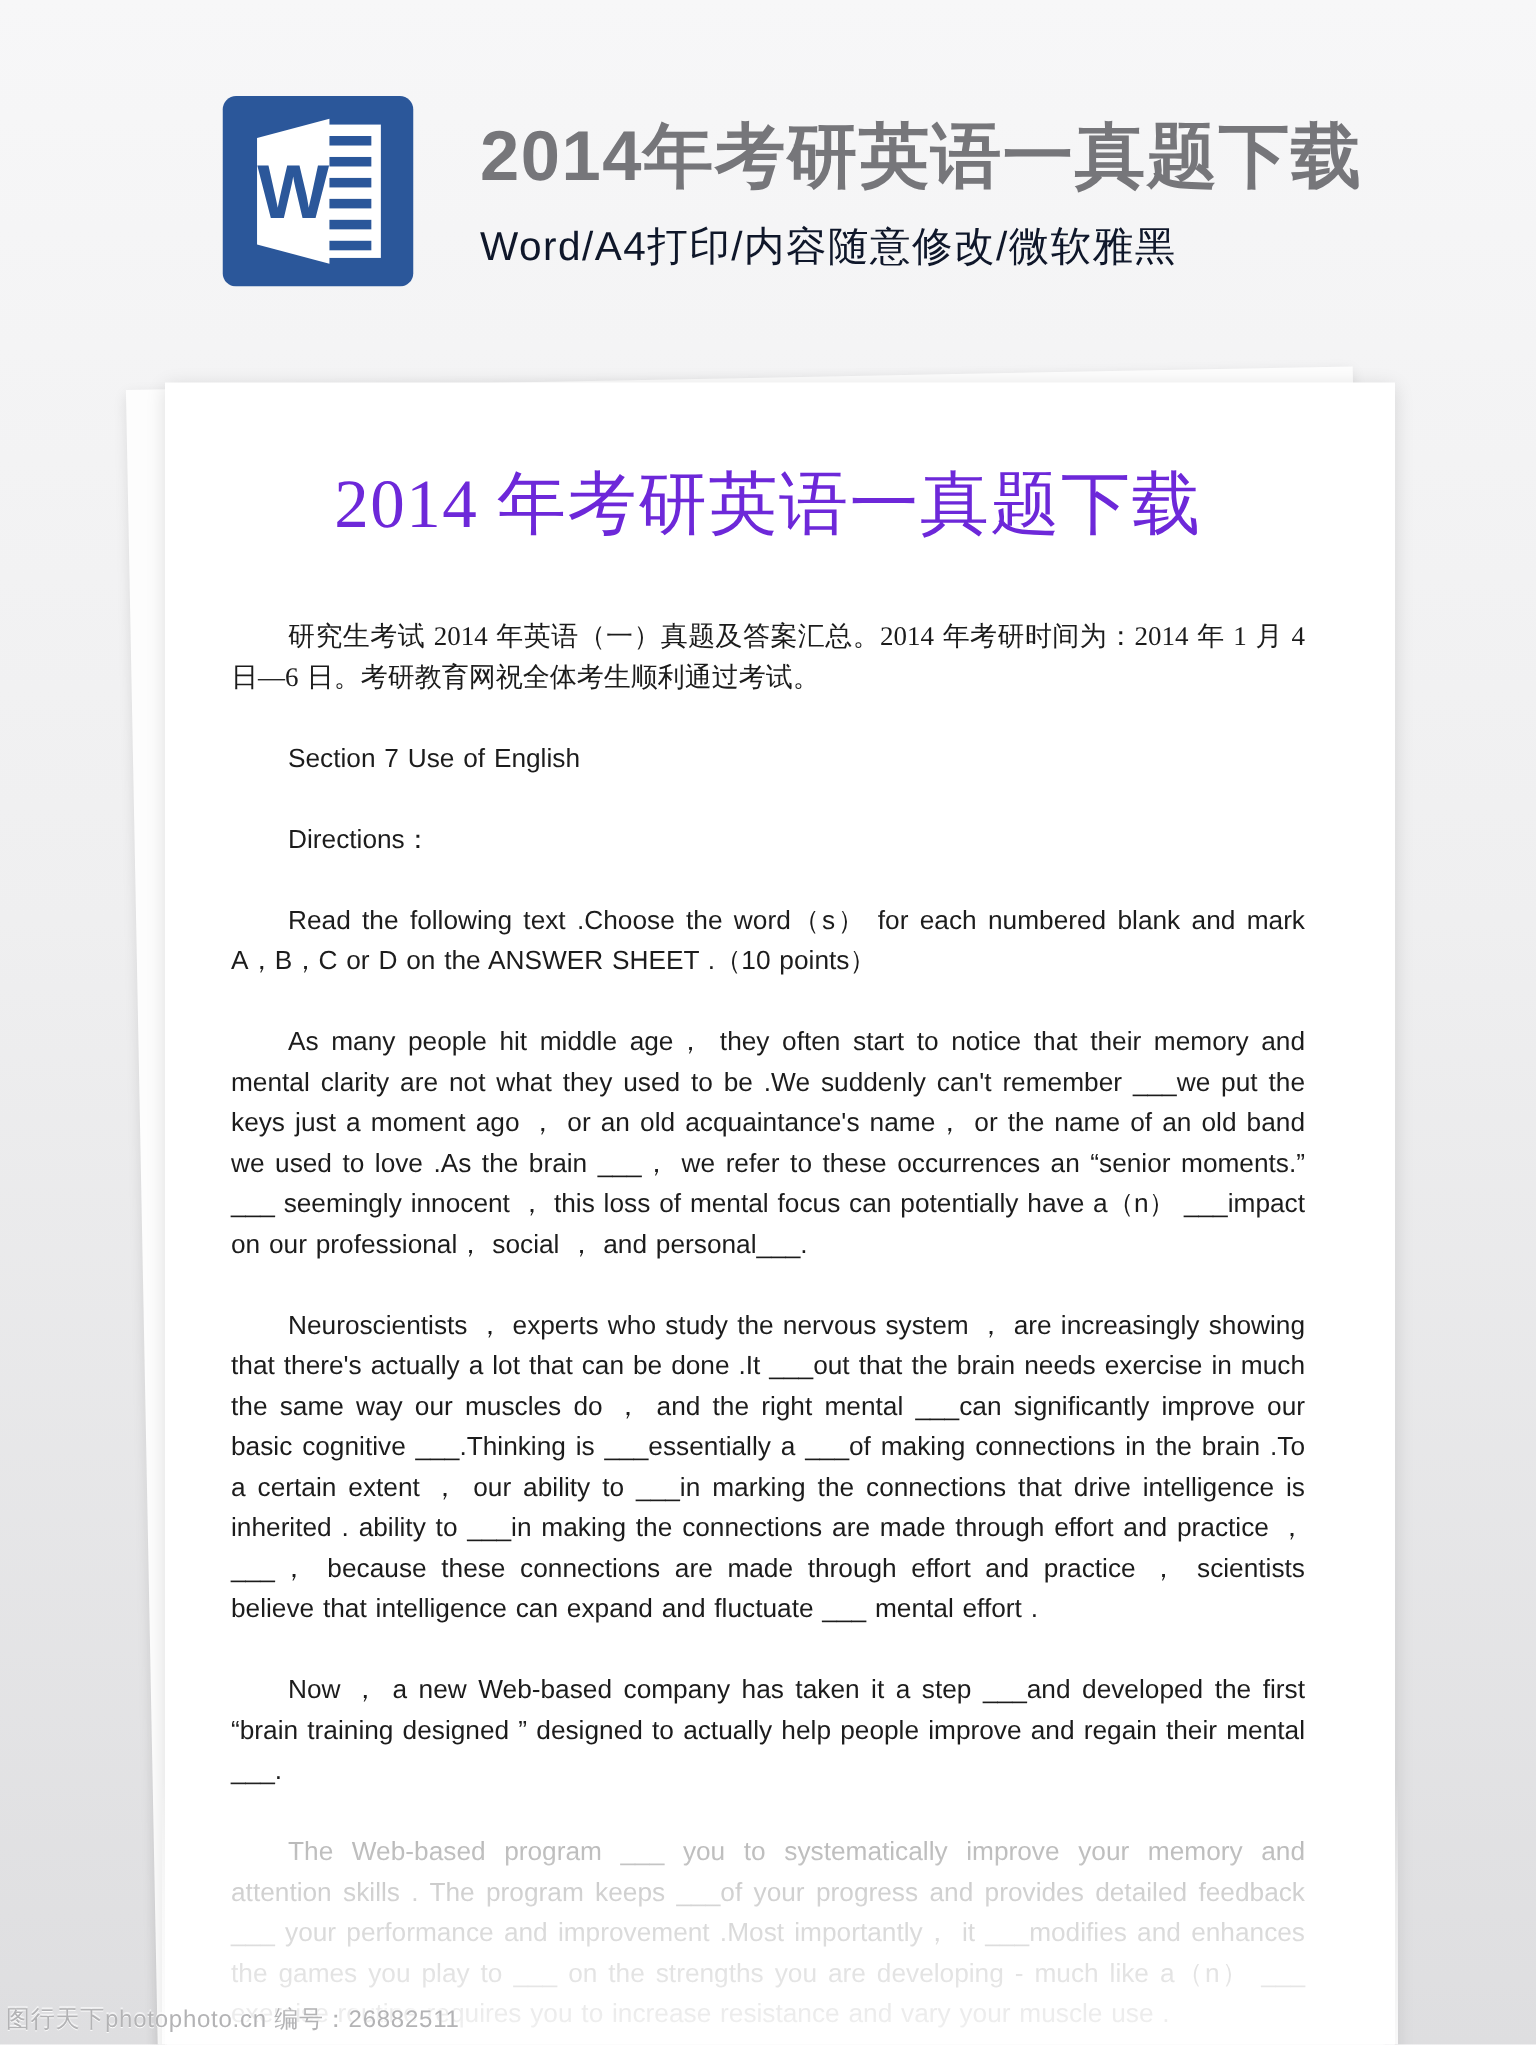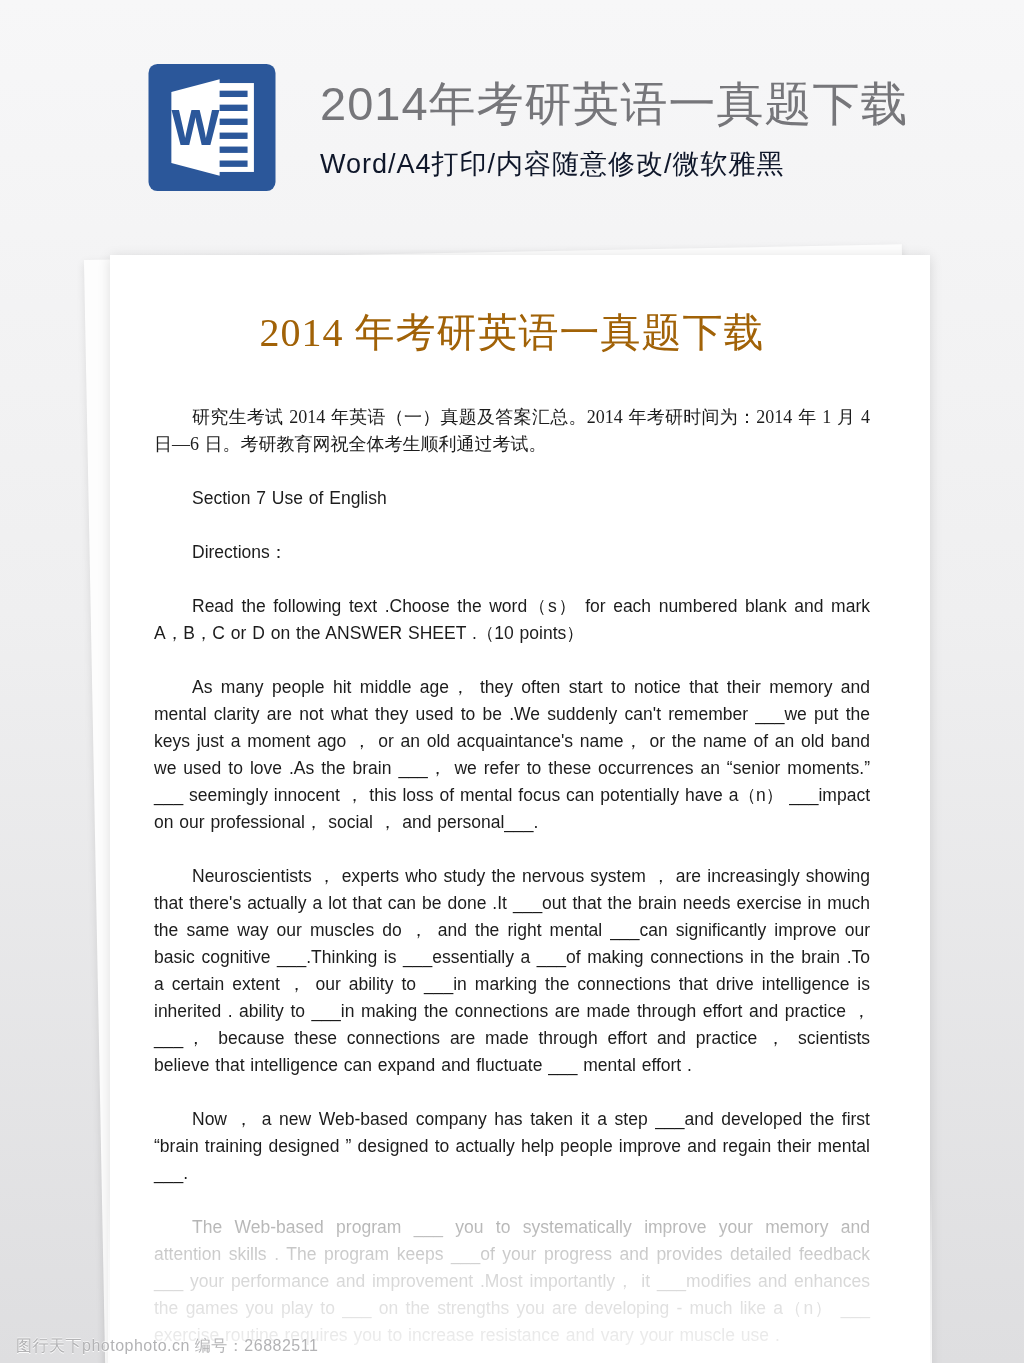--- a/index.html
+++ b/index.html
@@ -8,21 +8,21 @@
     font-family: "Liberation Sans", "DejaVu Sans", sans-serif;
     background: linear-gradient(180deg, #f7f7f8 0%, #efeff0 45%, #dedee0 100%);
     position: relative;
   }
 
   
   .header { position: absolute; left: 148px; top: 64px; display: flex; align-items: flex-start; }
   .word-icon { width: 128px; height: 127px; flex: 0 0 auto; }
   .header-text { margin-left: 44px; padding-top: 14px; }
   .header-title {
-    font-size: 47px; font-weight: 400; color: #76767a;
+    font-size: 47px; font-weight: 700; color: #76767a;
     letter-spacing: 1px; line-height: 1.1; white-space: nowrap;
   }
   .header-subtitle {
     margin-top: 16px; font-size: 27px; font-weight: 400; color: #0f172a;
     letter-spacing: 1px; white-space: nowrap;
   }
 
   
   .back-page {
     position: absolute; left: 95px; top: 252px; width: 818px; height: 1160px;
@@ -31,21 +31,21 @@
   }
   .doc-page {
     position: absolute; left: 110px; top: 255px; width: 820px; height: 1160px;
     background: #ffffff; box-shadow: 0 2px 12px rgba(0,0,0,0.13);
     padding: 50px 60px 0 44px;
   }
 
   
   .doc-title {
     font-family: "Liberation Serif", "DejaVu Serif", serif;
-    font-size: 40px; font-weight: 400; color: #a16207;
+    font-size: 46px; font-weight: 400; color: #6d28d9;
     text-align: center; margin-bottom: 44px; letter-spacing: 1px;
   }
   .para {
     font-size: 17.5px; line-height: 27px; color: #1c1c1c;
     text-align: justify; text-indent: 38px; margin-bottom: 27px;
     word-spacing: 1px;
   }
   .para.zh {
     font-family: "Liberation Serif", "DejaVu Serif", serif;
     font-size: 18px;
@@ -60,21 +60,20 @@
                 rgba(255,255,255,0.55) 45%, rgba(255,255,255,0.88) 100%);
     pointer-events: none; z-index: 5;
   }
 
   
   .watermark {
     position: absolute; left: 4px; top: 1336px; z-index: 9;
     font-size: 16px; color: #b3b3b5; letter-spacing: 0.5px;
     text-shadow: 0 1px 0 rgba(255,255,255,0.9), 0 -1px 0 rgba(255,255,255,0.6);
     white-space: nowrap;
-    margin-left: 12px;
   }
 </style>
 </head>
 <body>
 
 <div class="header">
   <div class="word-icon">
     <svg viewBox="0 0 100 100" width="128" height="127">
       <rect x="0" y="0" width="100" height="100" rx="7" fill="#2B579A"></rect>
       <rect x="47" y="15" width="36" height="70" fill="#ffffff"></rect>

